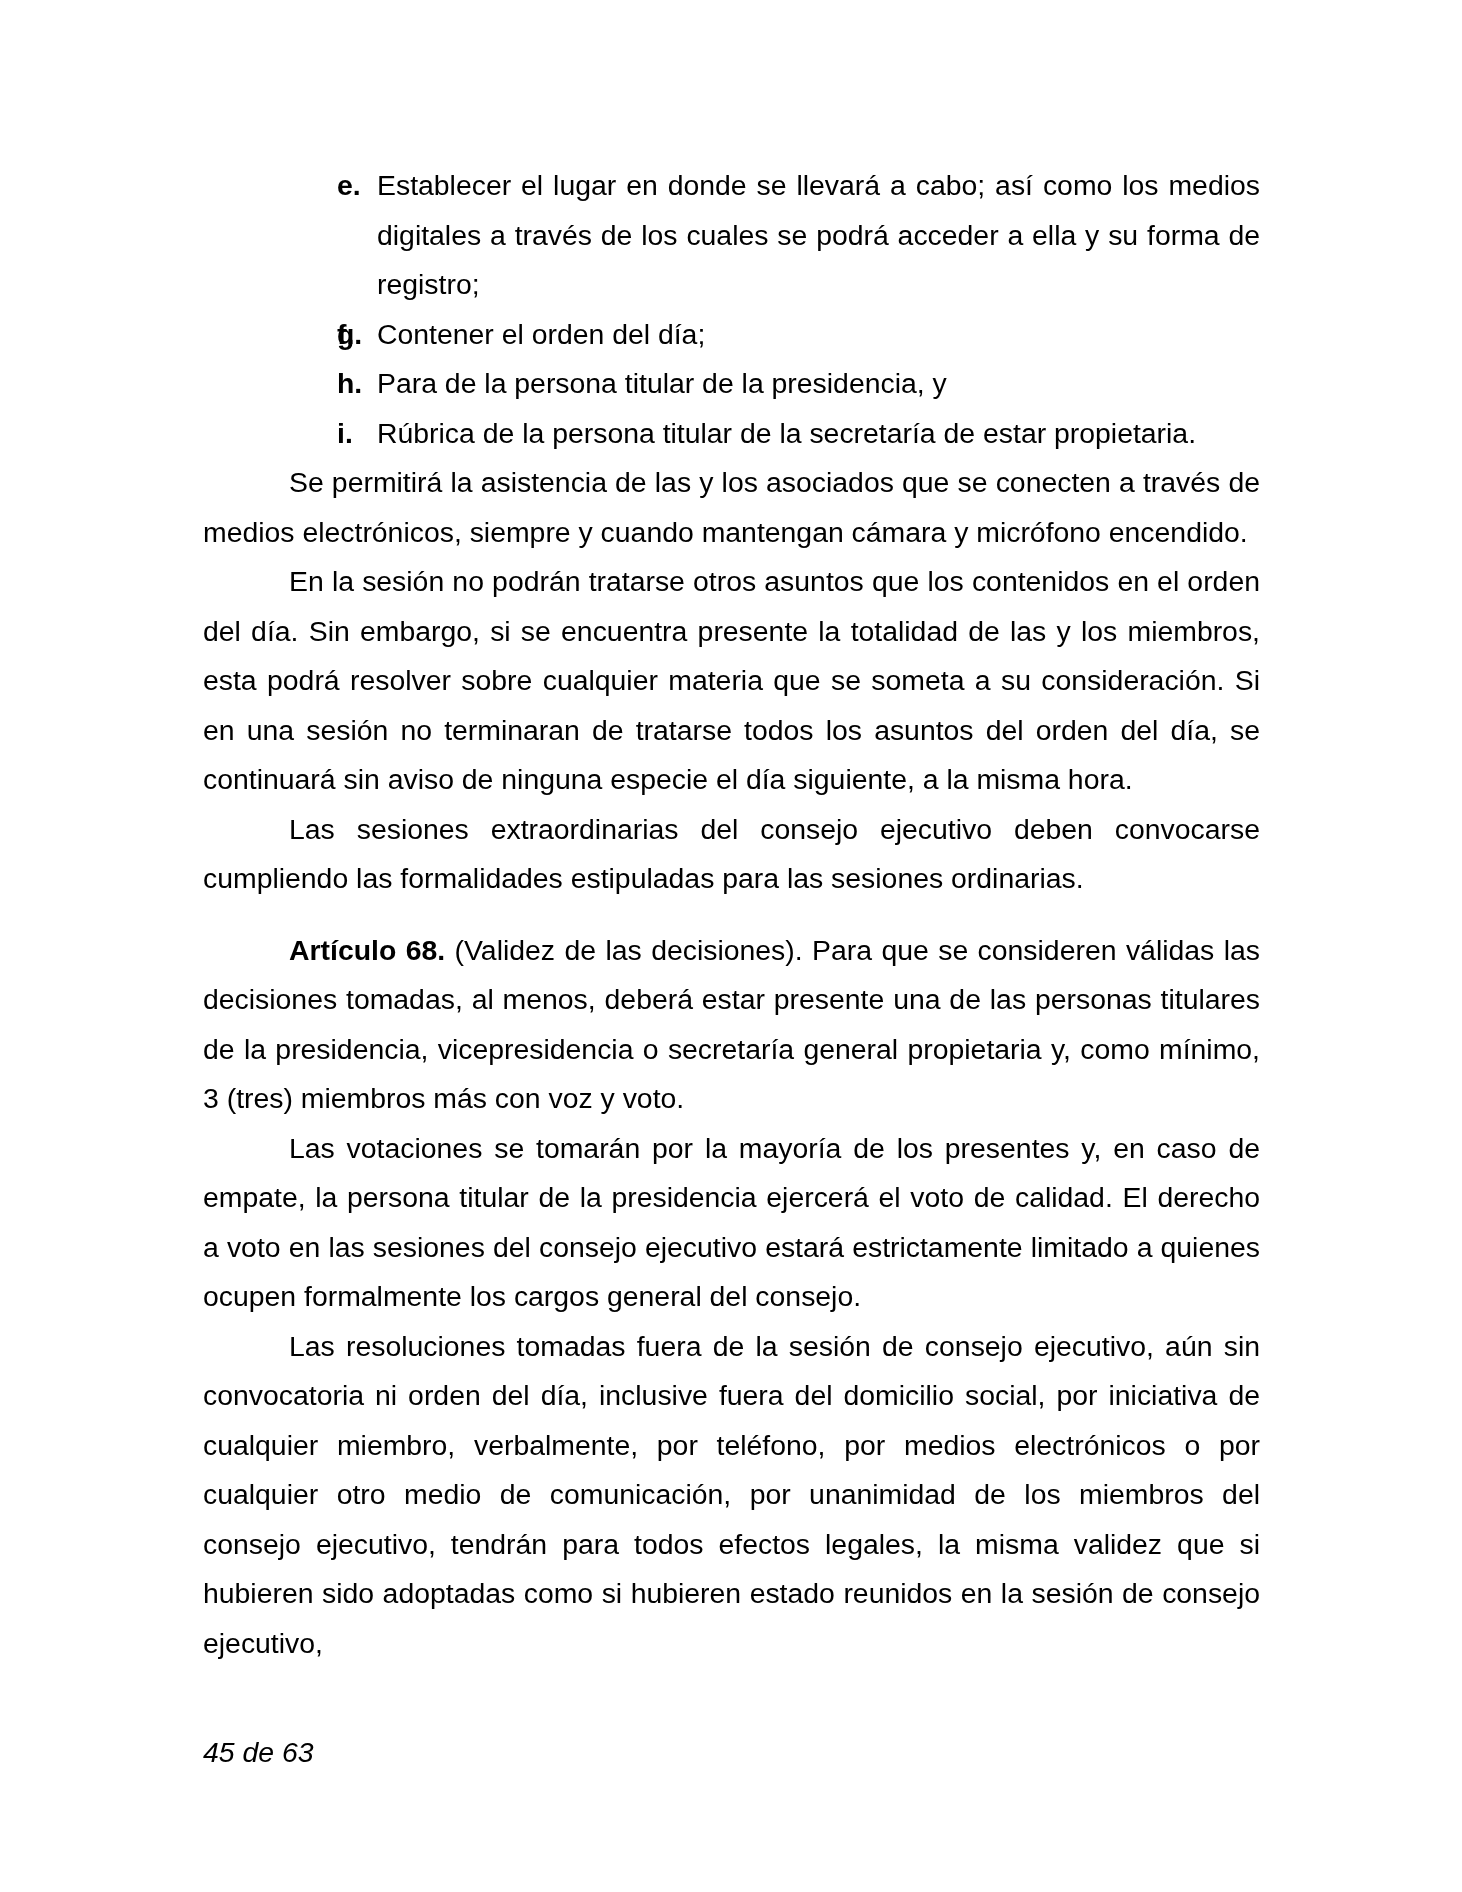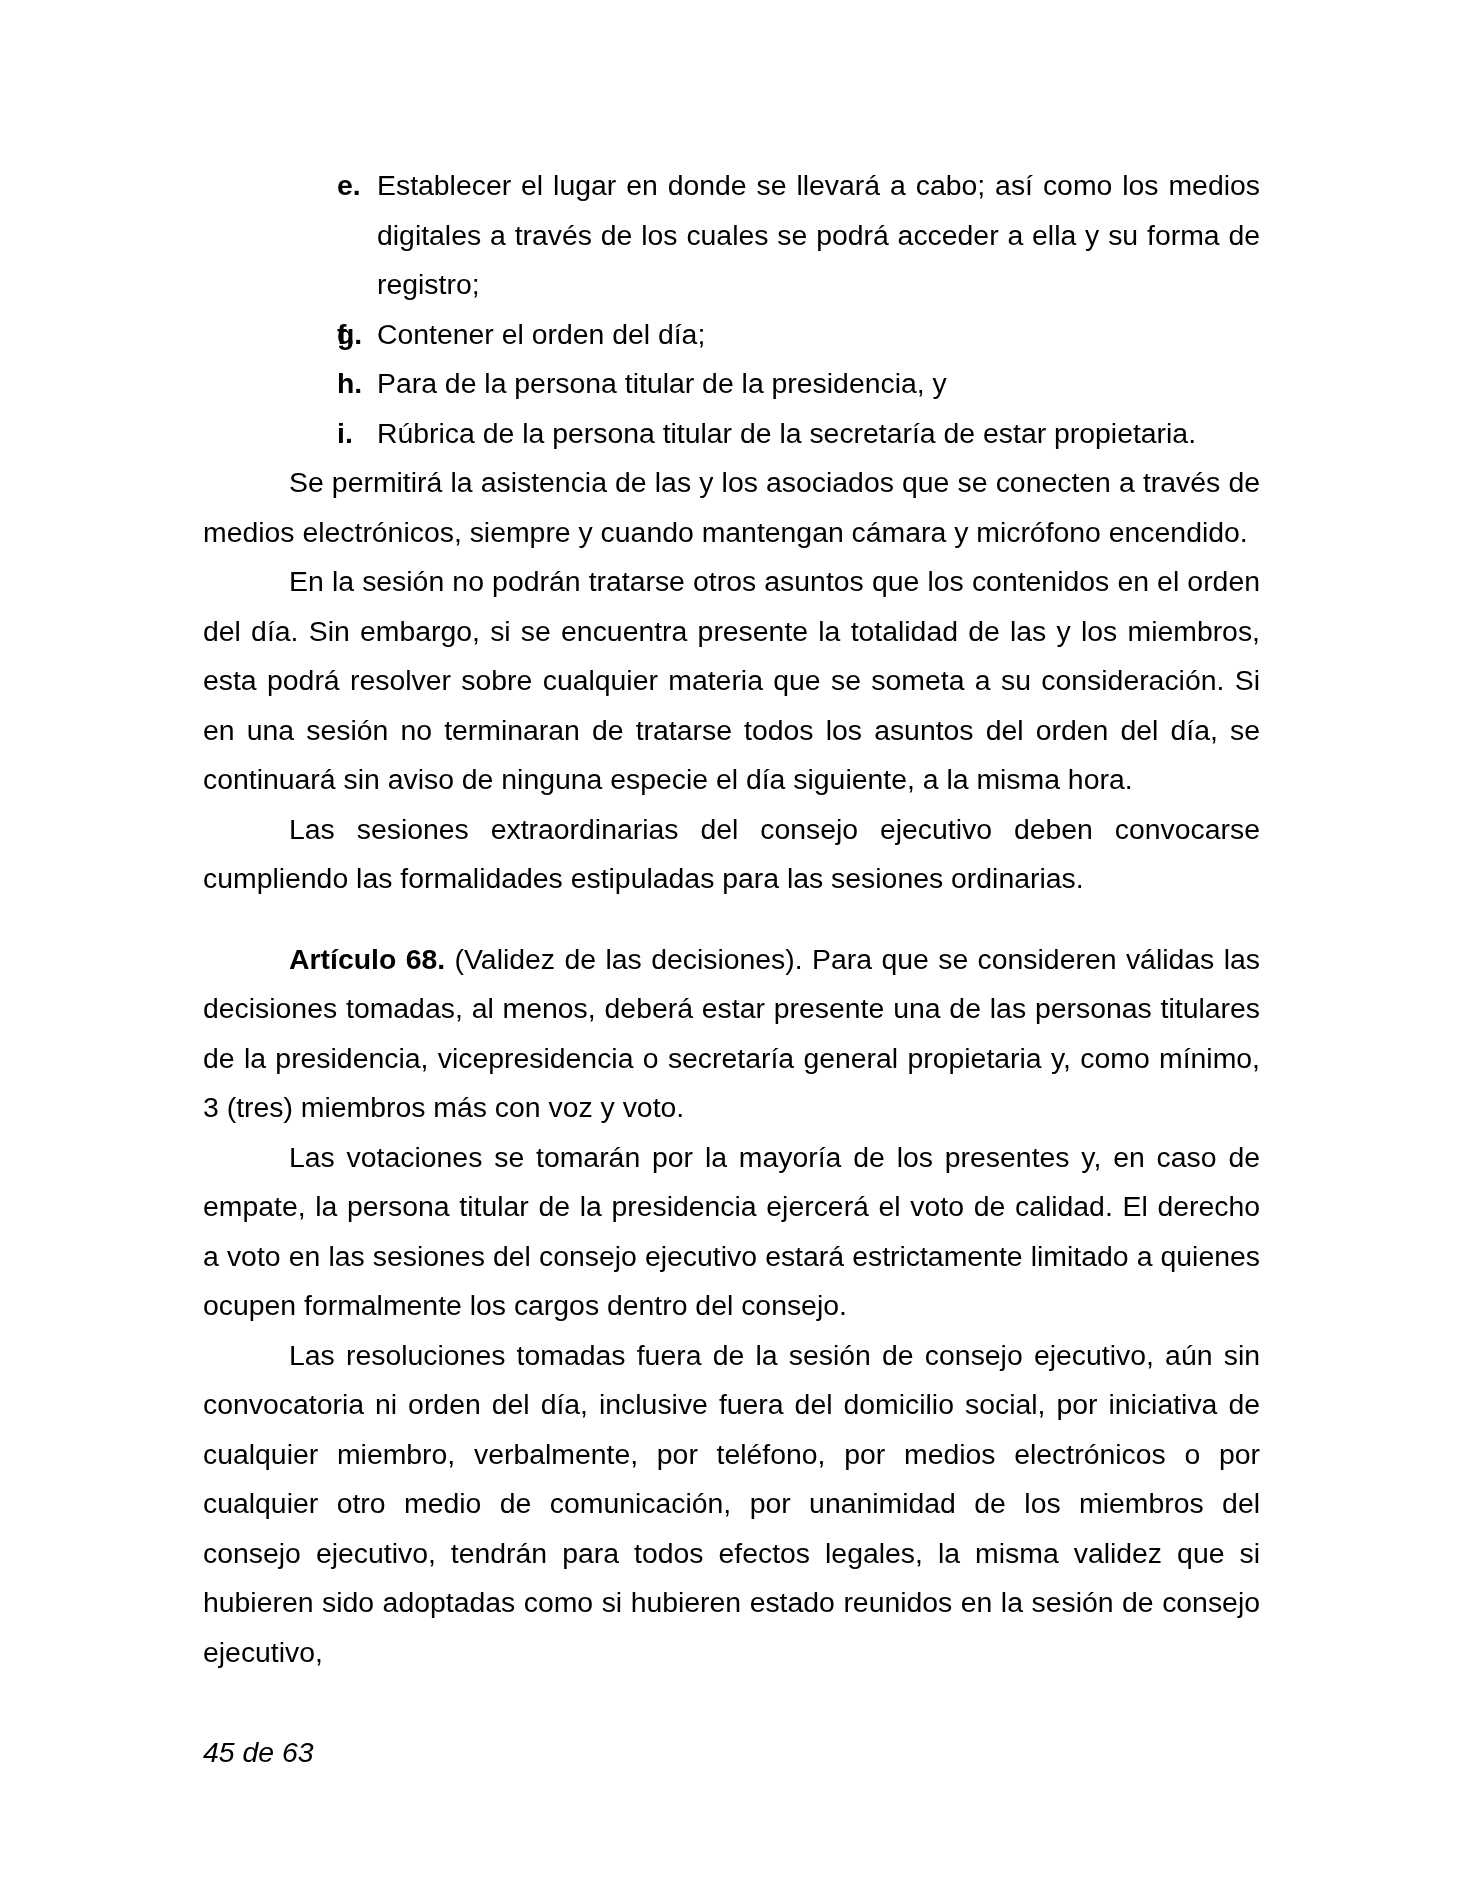--- a/index.html
+++ b/index.html
@@ -35,21 +35,21 @@
     position: absolute;
     left: 134px;
     top: 0;
     font-weight: 700;
   }
   .para {
     margin: 0;
     text-indent: 86px;
   }
   .para.article-start {
-    margin-top: 31px;
+    margin-top: 22px;
   }
   .para .article-lead {
     font-weight: 700;
   }
   .para.justify-last {
     text-align-last: justify;
   }
   .footer {
     position: absolute;
     left: 203px;
@@ -92,21 +92,21 @@
     </div>
 
     <p class="para">Se permitirá la asistencia de las y los asociados que se conecten a través de medios electrónicos, siempre y cuando mantengan cámara y micrófono encendido.</p>
 
     <p class="para">En la sesión no podrán tratarse otros asuntos que los contenidos en el orden del día. Sin embargo, si se encuentra presente la totalidad de las y los miembros, esta podrá resolver sobre cualquier materia que se someta a su consideración. Si en una sesión no terminaran de tratarse todos los asuntos del orden del día, se continuará sin aviso de ninguna especie el día siguiente, a la misma hora.</p>
 
     <p class="para">Las sesiones extraordinarias del consejo ejecutivo deben convocarse cumpliendo las formalidades estipuladas para las sesiones ordinarias.</p>
 
     <p class="para article-start"><span class="article-lead">Artículo 68.</span><span> (Validez de las decisiones). Para que se consideren válidas las decisiones tomadas, al menos, deberá estar presente una de las personas titulares de la presidencia, vicepresidencia o secretaría general propietaria y, como mínimo, 3 (tres) miembros más con voz y voto.</span></p>
 
-    <p class="para">Las votaciones se tomarán por la mayoría de los presentes y, en caso de empate, la persona titular de la presidencia ejercerá el voto de calidad. El derecho a voto en las sesiones del consejo ejecutivo estará estrictamente limitado a quienes ocupen formalmente los cargos dentro del consejo.</p>
+    <p class="para">Las votaciones se tomarán por la mayoría de los presentes y, en caso de empate, la persona titular de la presidencia ejercerá el voto de calidad. El derecho a voto en las sesiones del consejo ejecutivo estará estrictamente limitado a quienes ocupen formalmente los cargos general del consejo.</p>
 
     <p class="para justify-last">Las resoluciones tomadas fuera de la sesión de consejo ejecutivo, aún sin convocatoria ni orden del día, inclusive fuera del domicilio social, por iniciativa de cualquier miembro, verbalmente, por teléfono, por medios electrónicos o por cualquier otro medio de comunicación, por unanimidad de los miembros del consejo ejecutivo, tendrán para todos efectos legales, la misma validez que si hubieren sido adoptadas como si hubieren estado reunidos en la sesión de consejo ejecutivo,</p>
 
   </div>
 
   <div class="footer">45 de 63</div>
 
 </div>
 
 </body></html>

